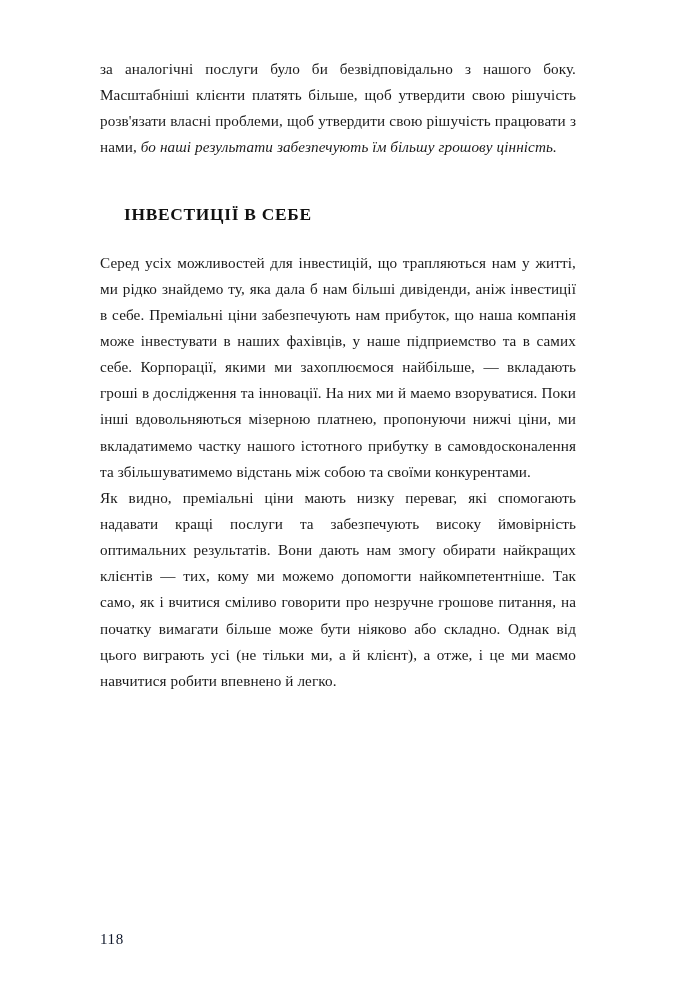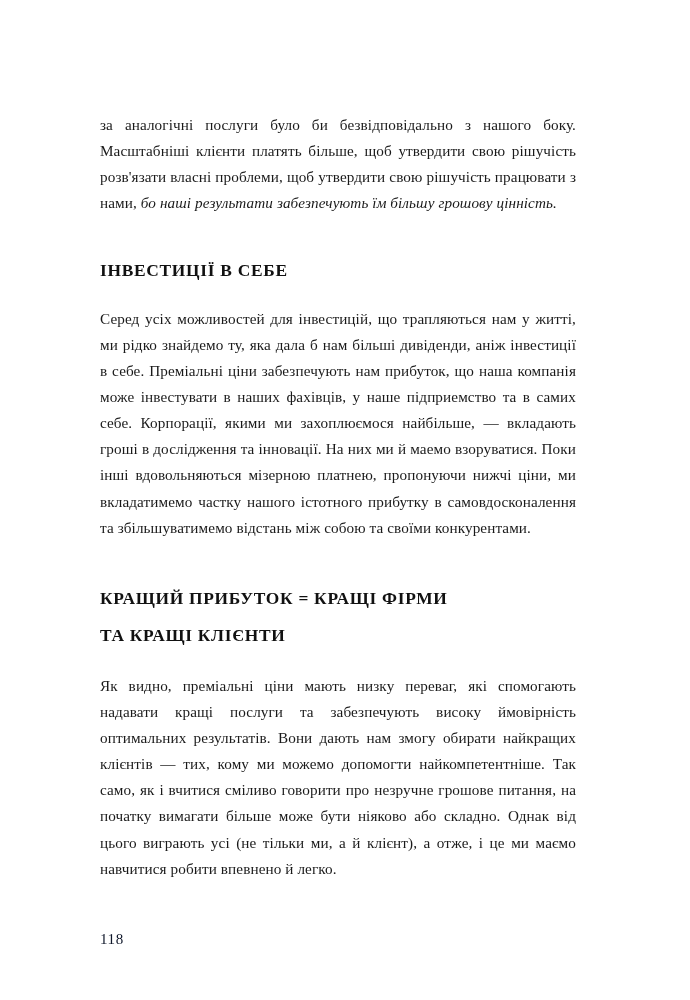--- a/index.html
+++ b/index.html
@@ -12,21 +12,21 @@
     background: #ffffff;
     font-family: "Liberation Serif", serif;
     color: #1a1a1a;
     overflow: hidden;
   }
   .page {
     position: relative;
     width: 690px;
     height: 1000px;
     box-sizing: border-box;
-    padding: 112px 100px 0 100px;
+    padding: 56px 100px 0 100px;
   }
   .content {
     width: 476px;
   }
   p {
     margin: 0;
     font-size: 15.2px;
     line-height: 1.72;
     text-align: justify;
     text-justify: inter-word;
@@ -44,20 +44,21 @@
     font-size: 17.4px;
     line-height: 1.55;
     letter-spacing: 0.7px;
     text-transform: uppercase;
     font-variant: small-caps;
     color: #111111;
   }
   .heading-block {
     margin-top: 40px;
     margin-bottom: 22px;
+    margin-left: 24px;
   }
   .heading-block.second {
     margin-top: 44px;
     margin-bottom: 24px;
   }
   .heading-line {
     display: block;
   }
   .heading-line + .heading-line {
     margin-top: 10px;
@@ -80,25 +81,19 @@
     <p><span>за аналогічні послуги було би безвідповідально з нашого боку. Масштабніші клієнти платять більше, щоб утвердити свою рішучість розв'язати власні проблеми, щоб утвердити свою рішучість працювати з нами, </span><em>бо наші результати забезпечують їм більшу грошову цінність.</em></p>
 
     <div class="heading-block">
       <h2>
         <span class="heading-line">Інвестиції в себе</span>
       </h2>
     </div>
 
     <p>Серед усіх можливостей для інвестицій, що трапляються нам у житті, ми рідко знайдемо ту, яка дала б нам більші дивіденди, аніж інвестиції в себе. Преміальні ціни забезпечують нам прибуток, що наша компанія може інвестувати в наших фахівців, у наше підприемство та в самих себе. Корпорації, якими ми захоплюємося найбільше, — вкладають гроші в дослідження та інновації. На них ми й маемо взоруватися. Поки інші вдовольняються мізерною платнею, пропонуючи нижчі ціни, ми вкладатимемо частку нашого істотного прибутку в самовдосконалення та збільшуватимемо відстань між собою та своїми конкурентами.</p>
 
-    <div class="heading-block second">
-      <h2>
-        <span class="heading-line">Кращий прибуток = кращі фірми</span>
-        <span class="heading-line">та кращі клієнти</span>
-      </h2>
-    </div>
 
     <p>Як видно, преміальні ціни мають низку переваг, які спомогають надавати кращі послуги та забезпечують високу ймовірність оптимальних результатів. Вони дають нам змогу обирати найкращих клієнтів — тих, кому ми можемо допомогти найкомпетентнішe. Так само, як і вчитися сміливо говорити про незручне грошове питання, на початку вимагати більше може бути ніяково або складно. Однак від цього виграють усі (не тільки ми, а й клієнт), а отже, і це ми маємо навчитися робити впевнено й легко.</p>
 
   </div>
 
   <div class="folio">118</div>
 </div>
 
 </body></html>

